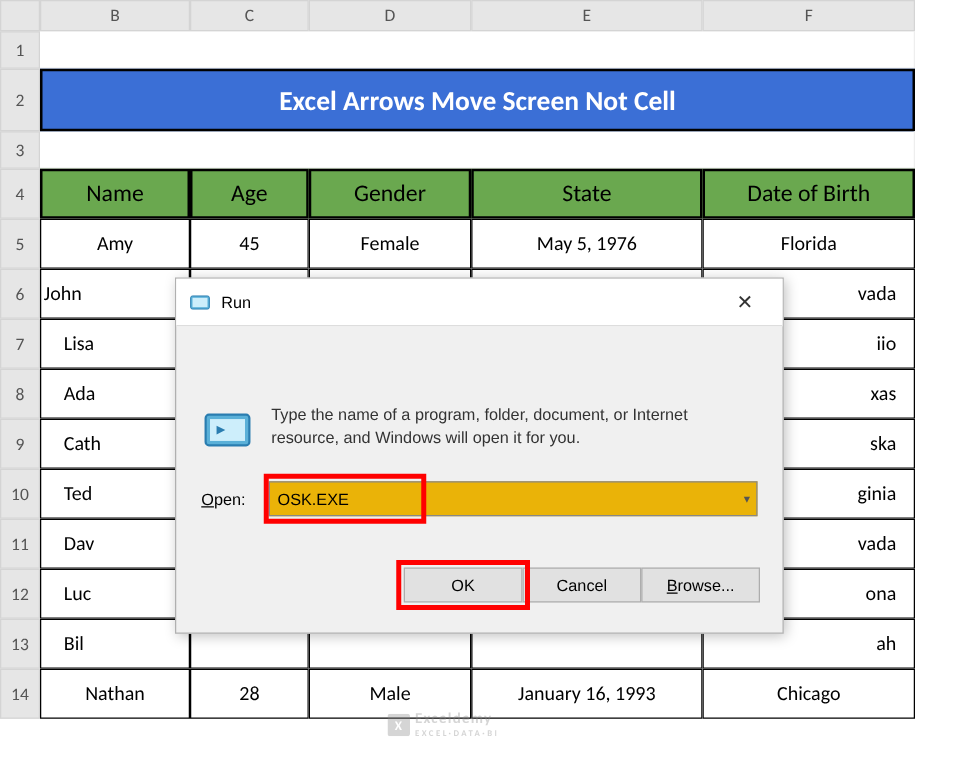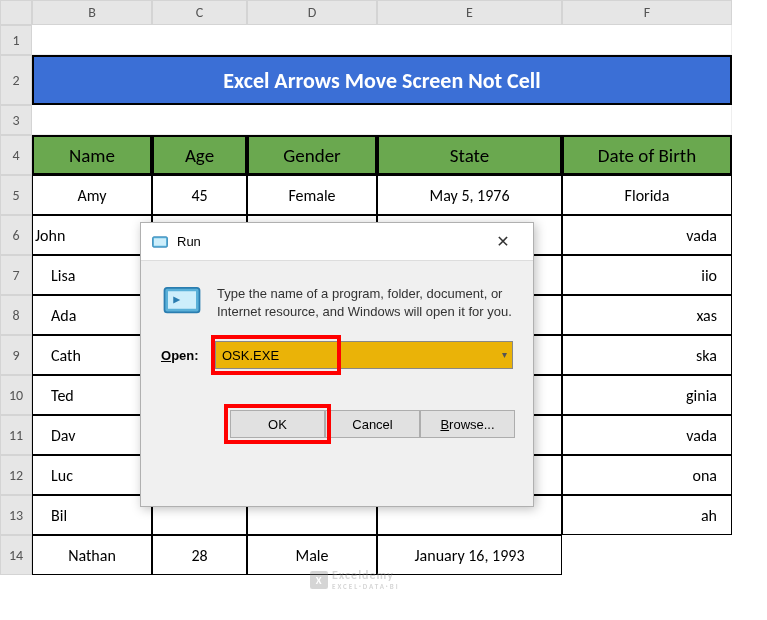--- a/index.html
+++ b/index.html
@@ -63,21 +63,21 @@
   font-size: 16px;
   display: flex;
   align-items: center;
   justify-content: center;
 }
 
 .dialog {
   position: absolute;
   left: 140px;
   top: 222px;
-  width: 394px;
+  width: 487px;
   height: 285px;
   background: #f0f0f0;
   border: 1px solid #b0b0b0;
   box-shadow: 2px 2px 10px rgba(0,0,0,0.25);
   font-family: "Segoe UI", Arial, sans-serif;
 }
 .dlg-titlebar {
   height: 38px;
   background: #fff;
   display: flex;
@@ -90,25 +90,25 @@
   margin-right: 8px;
 }
 .dlg-title { font-size: 13px; color: #000; flex: 1; }
 .dlg-close {
   width: 40px; height: 30px;
   display: flex; align-items: center; justify-content: center;
   font-size: 16px; color: #333;
   cursor: pointer;
 }
 .dlg-body { padding: 18px 20px 10px 20px; }
-.dlg-row1 { display: flex; align-items: flex-end; gap: 14px; margin-bottom: 20px; }
+.dlg-row1 { display: flex; align-items: flex-start; gap: 14px; margin-bottom: 20px; margin-top: 44px; }
 .dlg-big-icon { width: 42px; height: 42px; flex-shrink: 0; }
 .dlg-desc { font-size: 13px; color: #333; line-height: 1.4; }
 .dlg-row2 { display: flex; align-items: center; gap: 10px; margin-bottom: 16px; }
-.dlg-open-label { font-size: 13px; width: 44px; font-weight: bold; }
+.dlg-open-label { font-size: 13px; width: 44px; }
 .dlg-combo {
   flex: 1;
   position: relative;
 }
 .dlg-input {
   width: 100%;
   height: 28px;
   border: 1px solid #888;
   font-size: 13px;
   padding: 0 24px 0 6px;
@@ -250,20 +250,21 @@
   <div class="tcell"></div>
   <div class="tcell"></div>
   <div class="tcell"></div>
   <div class="tcell" style="justify-content:flex-end;padding-right:14px">ah</div>
 
   <div class="rowhdr">14</div>
   <div class="tcell">Nathan</div>
   <div class="tcell">28</div>
   <div class="tcell">Male</div>
   <div class="tcell">January 16, 1993</div>
+  <div class="tcell">Chicago</div>
 </div>
 
 <div class="dialog">
   <div class="dlg-titlebar">
     <svg class="dlg-icon-small" viewBox="0 0 24 24">
         <rect x="2" y="5" width="20" height="14" rx="2" fill="#5ab0d8" stroke="#2a7db0"></rect>
         <rect x="4" y="7" width="16" height="10" fill="#cdeefb"></rect>
       </svg>
     <span class="dlg-title">Run</span>
     <div class="dlg-close">✕</div>

